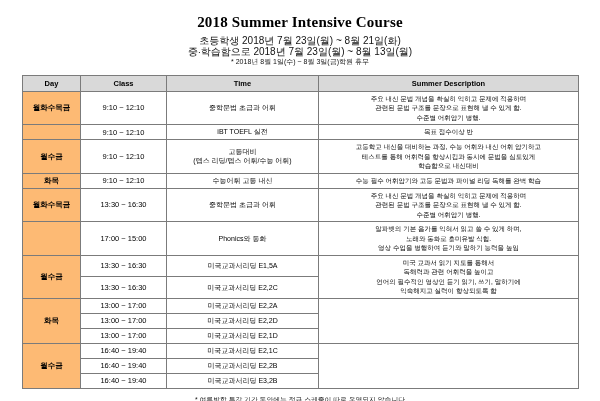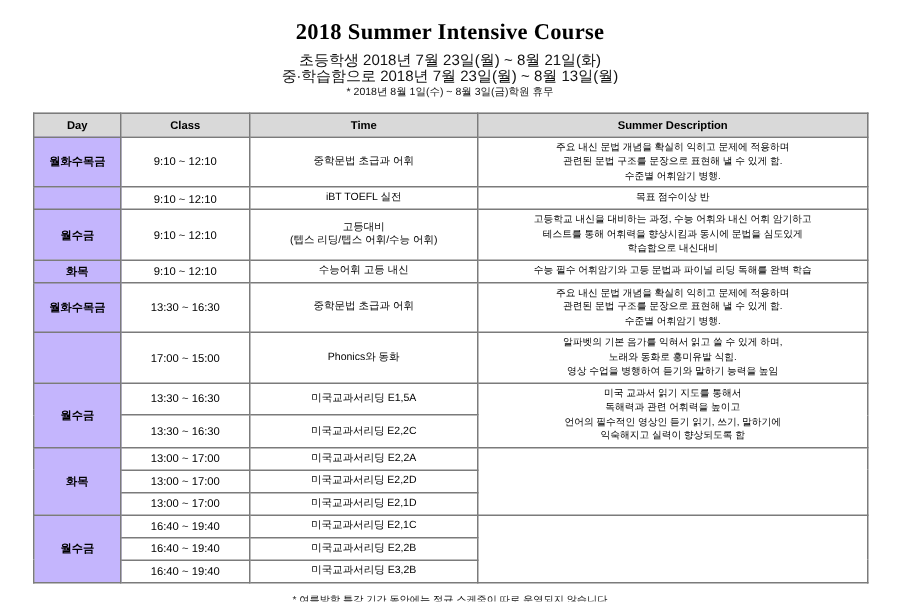--- a/index.html
+++ b/index.html
@@ -52,21 +52,21 @@
     padding: 1px 2px;
     line-height: 9px;
   }
   thead th {
     background: #d9d9d9;
     font-weight: bold;
     font-size: 7.5px;
     height: 13px;
   }
   td.day {
-    background: #c4b5fd;
+    background: #fdba74;
     font-weight: bold;
     font-size: 7.5px;
   }
   td.time {
     font-size: 7.5px;
     margin-left: 36px;
   }
   td.klass {
     font-size: 7px;
     line-height: 9.5px;

